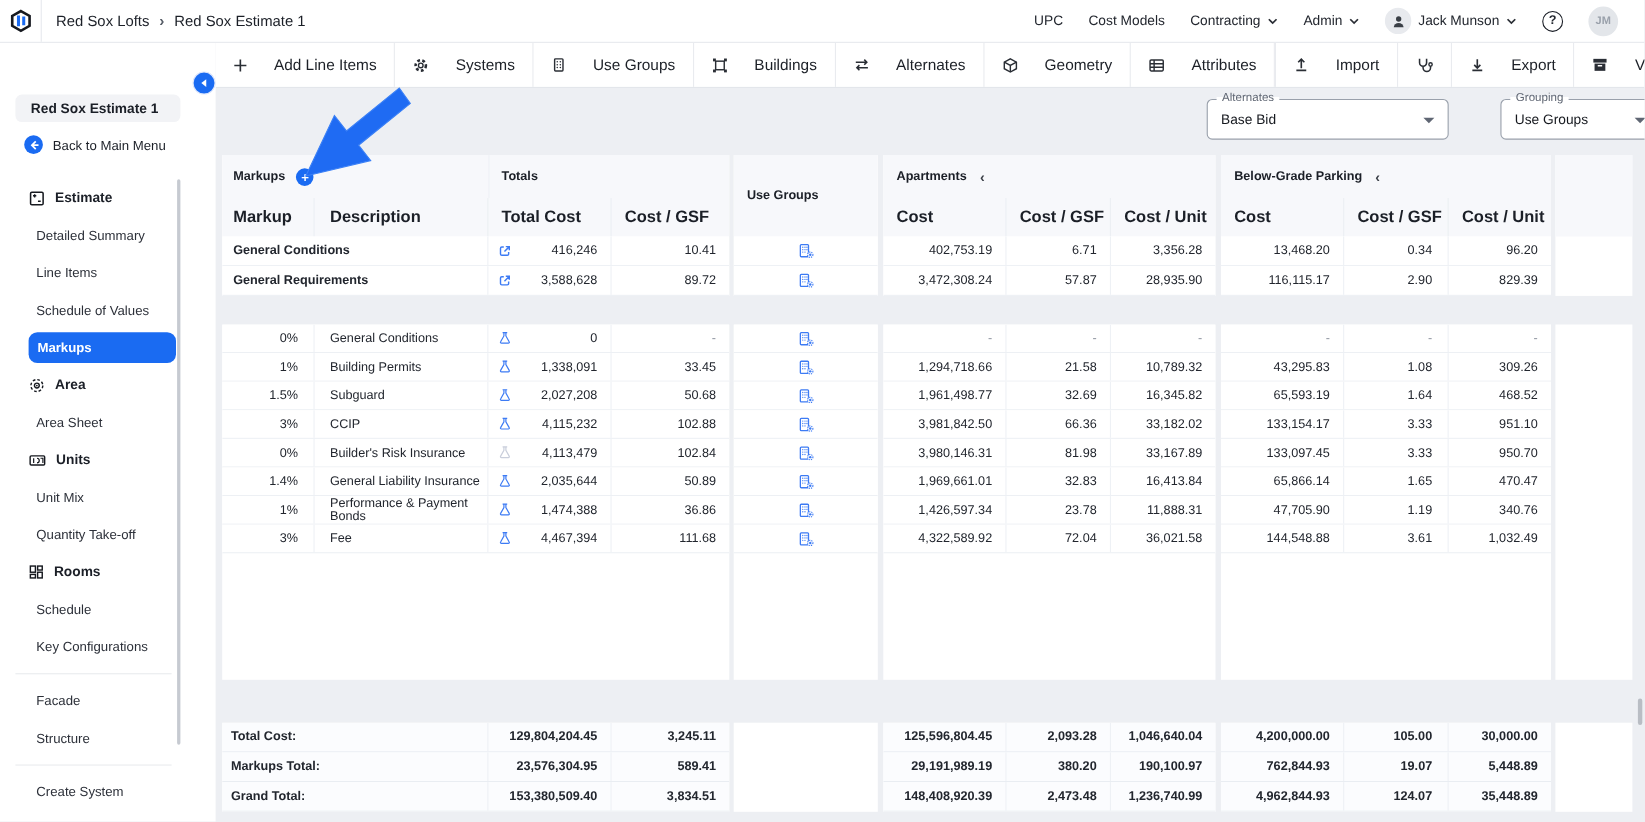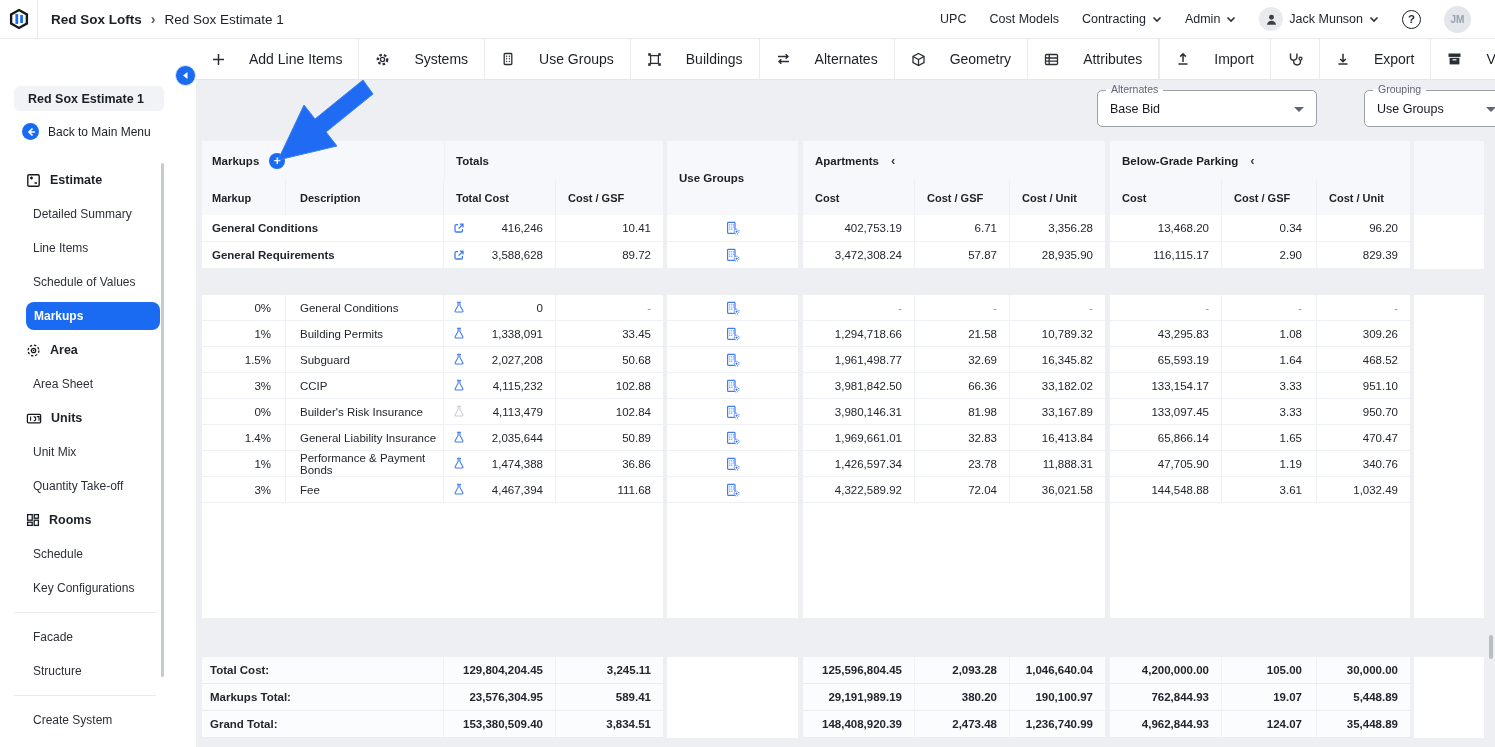--- a/index.html
+++ b/index.html
@@ -4,21 +4,21 @@
 <style>
   *{margin:0;padding:0;box-sizing:border-box}
   html,body{width:1495px;height:747px;overflow:hidden}
   body{font-family:"Liberation Sans","DejaVu Sans",sans-serif;color:#1b1f27;background:#edeff3;position:relative}
   svg{display:block}
 
   
   .topbar{position:absolute;top:0;left:0;right:0;height:39px;background:#fff;border-bottom:1px solid #e7e9ee;display:flex;align-items:center;z-index:60}
   .logo-cell{width:38px;height:100%;display:flex;align-items:center;justify-content:center;border-right:1px solid #e7e9ee}
   .crumbs{display:flex;align-items:center;gap:9px;padding-left:13px;font-size:13.5px}
-  .crumb-root{font-weight:700}
+  .crumb-root{font-weight:400}
   .crumb-sep{color:#565c66;font-size:14px;font-weight:700;line-height:1}
   .topnav{margin-left:auto;display:flex;align-items:center;gap:23px;padding-right:24px;font-size:12.5px;color:#23272f}
   .topnav .tn{display:flex;align-items:center;gap:6px;cursor:pointer}
   .avatar-mini{width:24px;height:24px;border-radius:50%;background:#e8eaee;display:flex;align-items:center;justify-content:center}
   .help-circle{width:19px;height:19px;border-radius:50%;border:1.8px solid #1b1f27;display:flex;align-items:center;justify-content:center;font-size:11.5px;font-weight:700}
   .avatar-jm{width:27px;height:27px;border-radius:50%;background:#e3e6ea;color:#9aa1ab;font-size:10px;font-weight:700;display:flex;align-items:center;justify-content:center}
 
   
   .toolbar{position:absolute;top:39px;left:196px;right:0;height:41px;background:#fff;border-bottom:1px solid #e3e6eb;display:flex;align-items:stretch;z-index:40}
   .tb-btn{display:flex;align-items:center;gap:24px;padding:0 16px;font-size:14px;color:#1c2027;cursor:pointer;border-right:1px solid #e9ebef;white-space:nowrap}
@@ -62,21 +62,21 @@
   .trail-top{height:74px;background:#f7f8fb}
 
   .grow{height:39px;display:flex;align-items:center;background:#f7f8fb;font-size:11.5px;font-weight:700}
   .gcell{height:100%;display:flex;align-items:center;gap:10px}
   .g-markups{width:242px;padding-left:10px}
   .g-totals{width:219px;padding-left:11px;border-left:1px solid #eef1f5}
   .g-wide{width:100%;padding-left:12px}
   .plus-btn{width:16px;height:16px;border-radius:50%;background:#1a6bf2;color:#fff;font-size:12px;font-weight:700;display:flex;align-items:center;justify-content:center;line-height:1;cursor:pointer}
   .gchev{color:#3a3f47;font-size:13px;font-weight:700;cursor:pointer;margin-left:2px}
 
-  .colrow{height:35px;display:flex;background:#f7f8fb;font-size:11px;font-weight:700}
+  .colrow{height:35px;display:flex;background:#f7f8fb;font-size:15px;font-weight:700}
   .hcell{height:100%;display:flex;align-items:center;border-right:1px solid #eceff3}
   .hcell:last-child{border-right:none}
 
   .trow{display:flex;background:#fff;border-bottom:1px solid #edf0f4;font-size:11.5px;color:#22262e}
   .drow{height:27px}
   .brow{height:26px}
   .cl{height:100%;display:flex;align-items:center;border-right:1px solid #eef1f5}
   .cl:last-child{border-right:none}
   .c-pct{width:84px;justify-content:flex-end;padding-right:14px}
   .c-desc{width:158px;padding-left:14px}

